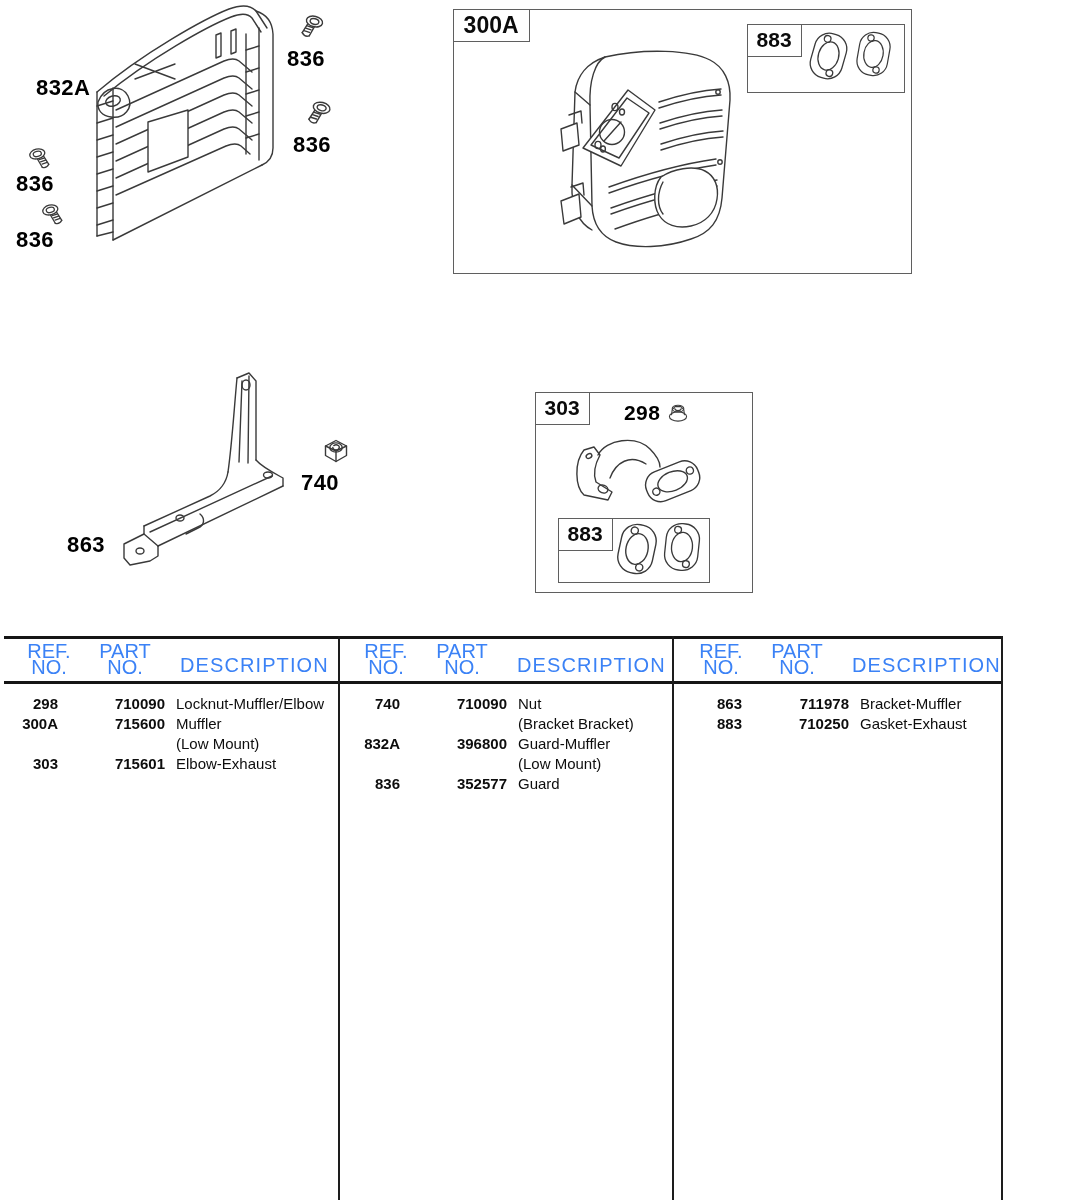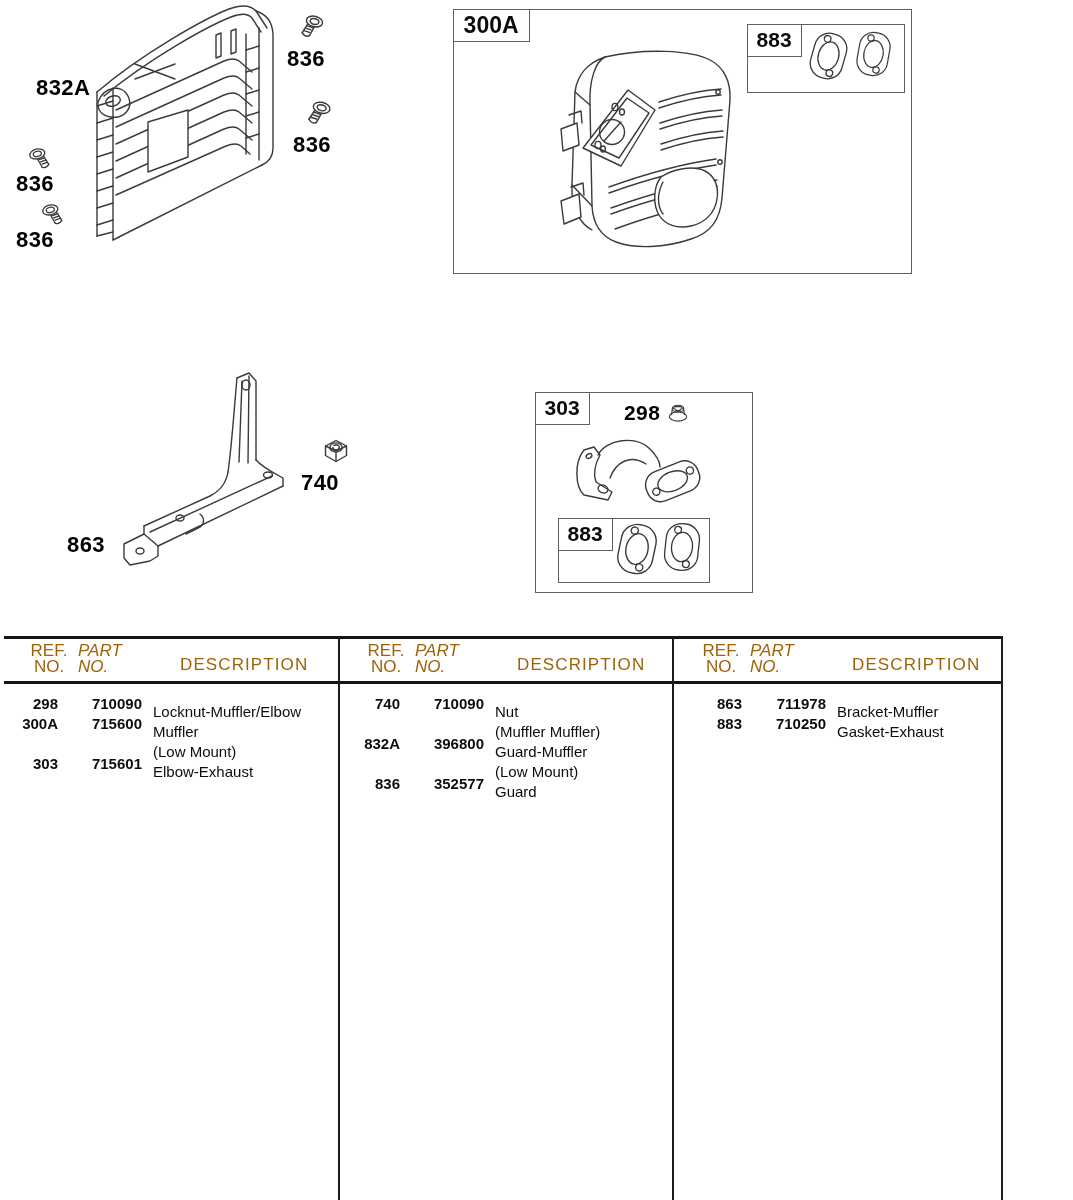--- a/index.html
+++ b/index.html
@@ -21,29 +21,29 @@
   }
   .tagbox.big{font-size:23px;padding:4px 10px 5px;}
   
   svg.art{position:absolute;overflow:visible;}
   .ln{stroke:#3a3a3a;stroke-width:1.4;fill:none;stroke-linejoin:round;stroke-linecap:round;}
   .ln.thin{stroke-width:1.1;}
   .fillw{fill:#fff;}
   
   .hrule{position:absolute;left:4px;width:998px;height:2.6px;background:#151515;}
   .vrule{position:absolute;top:636px;height:564px;width:2.2px;background:#1d1d1d;}
-  .thead{position:absolute;top:637px;width:334px;height:45px;font-size:17px;line-height:16px;color:#a16207;}
+  .thead{position:absolute;top:637px;width:334px;height:45px;font-size:20px;line-height:16px;color:#3b82f6;}
   .th-ref{position:absolute;left:14px;top:6px;width:62px;text-align:center;}
-  .th-part{position:absolute;left:74px;top:6px;width:64px;font-style:italic;}
+  .th-part{position:absolute;left:89px;top:6px;width:64px;text-align:center;}
   .th-desc{position:absolute;left:176px;top:20px;letter-spacing:1.1px;}
   .rows{position:absolute;top:694px;font-size:15px;line-height:20px;color:#0d0d0d;}
   .t-row{display:flex;height:20px;}
   .t-ref{width:54px;text-align:right;font-weight:700;white-space:pre;}
-  .t-part{width:84px;text-align:right;font-weight:700;white-space:pre;}
-  .t-desc{margin-left:11px;white-space:nowrap;margin-top:8px;}
+  .t-part{width:84px;text-align:right;font-weight:700;white-space:pre;padding-left:23px;}
+  .t-desc{margin-left:11px;white-space:nowrap;}
 </style>
 </head>
 <body>
 
 <div id="canvas">
 
   <svg width="0" height="0" style="position:absolute" aria-hidden="true">
     <defs>
       <g id="sym-screw" class="ln">
         <ellipse cx="18.5" cy="8.5" rx="8.2" ry="5.2" transform="rotate(14 18.5 8.5)"></ellipse>
@@ -289,21 +289,21 @@
       </div>
     <div class="rows" style="left:346px;width:326px">
         <div class="t-row">
           <span class="t-ref">740</span>
           <span class="t-part">710090</span>
           <span class="t-desc">Nut</span>
         </div>
         <div class="t-row">
           <span class="t-ref"></span>
           <span class="t-part"></span>
-          <span class="t-desc">(Muffler Muffler)</span>
+          <span class="t-desc">(Bracket Bracket)</span>
         </div>
         <div class="t-row">
           <span class="t-ref">832A</span>
           <span class="t-part">396800</span>
           <span class="t-desc">Guard-Muffler</span>
         </div>
         <div class="t-row">
           <span class="t-ref"></span>
           <span class="t-part"></span>
           <span class="t-desc">(Low Mount)</span>

